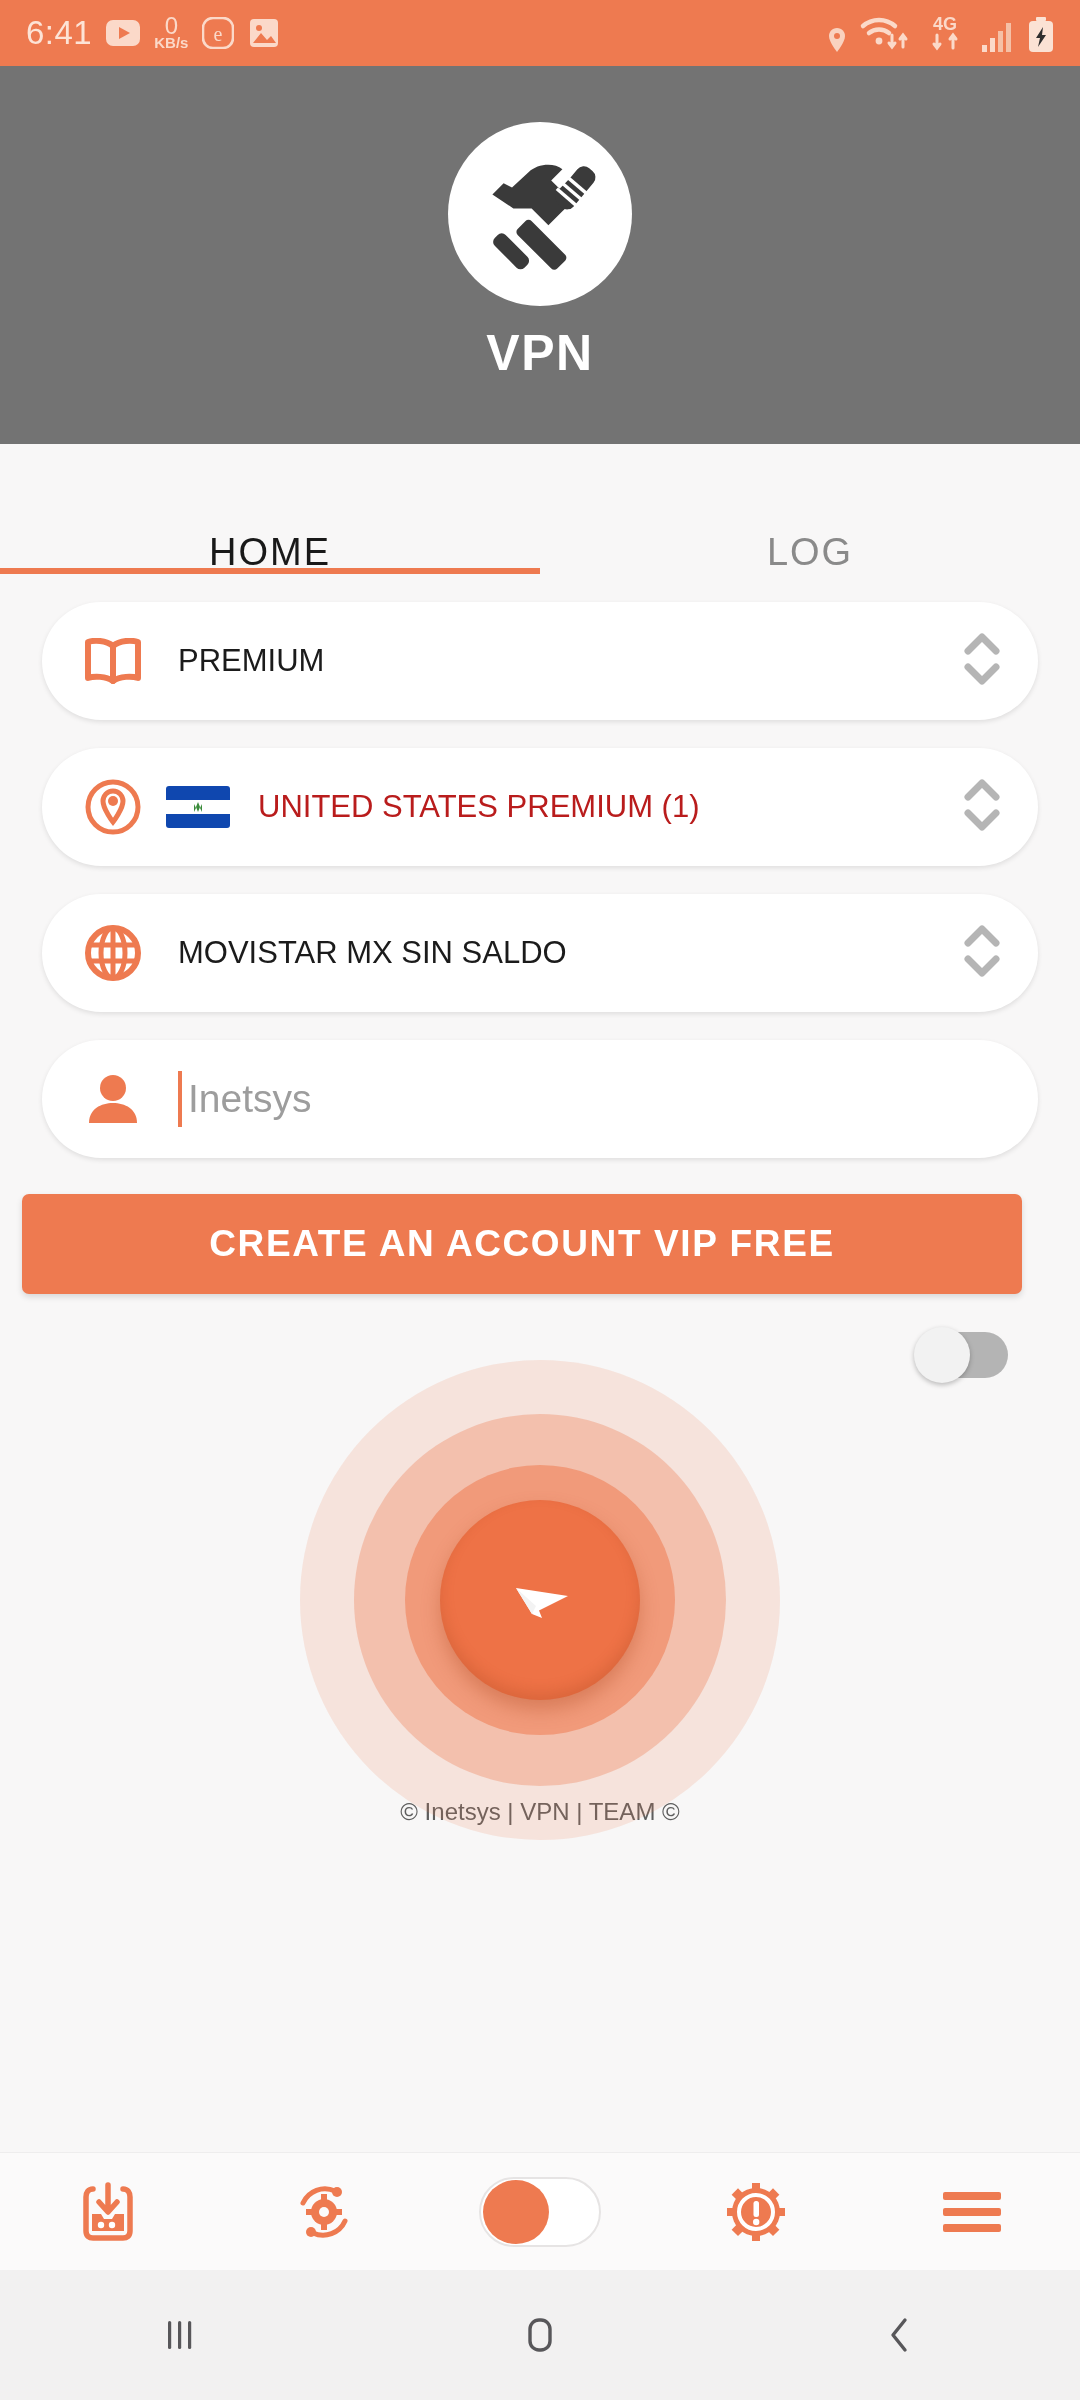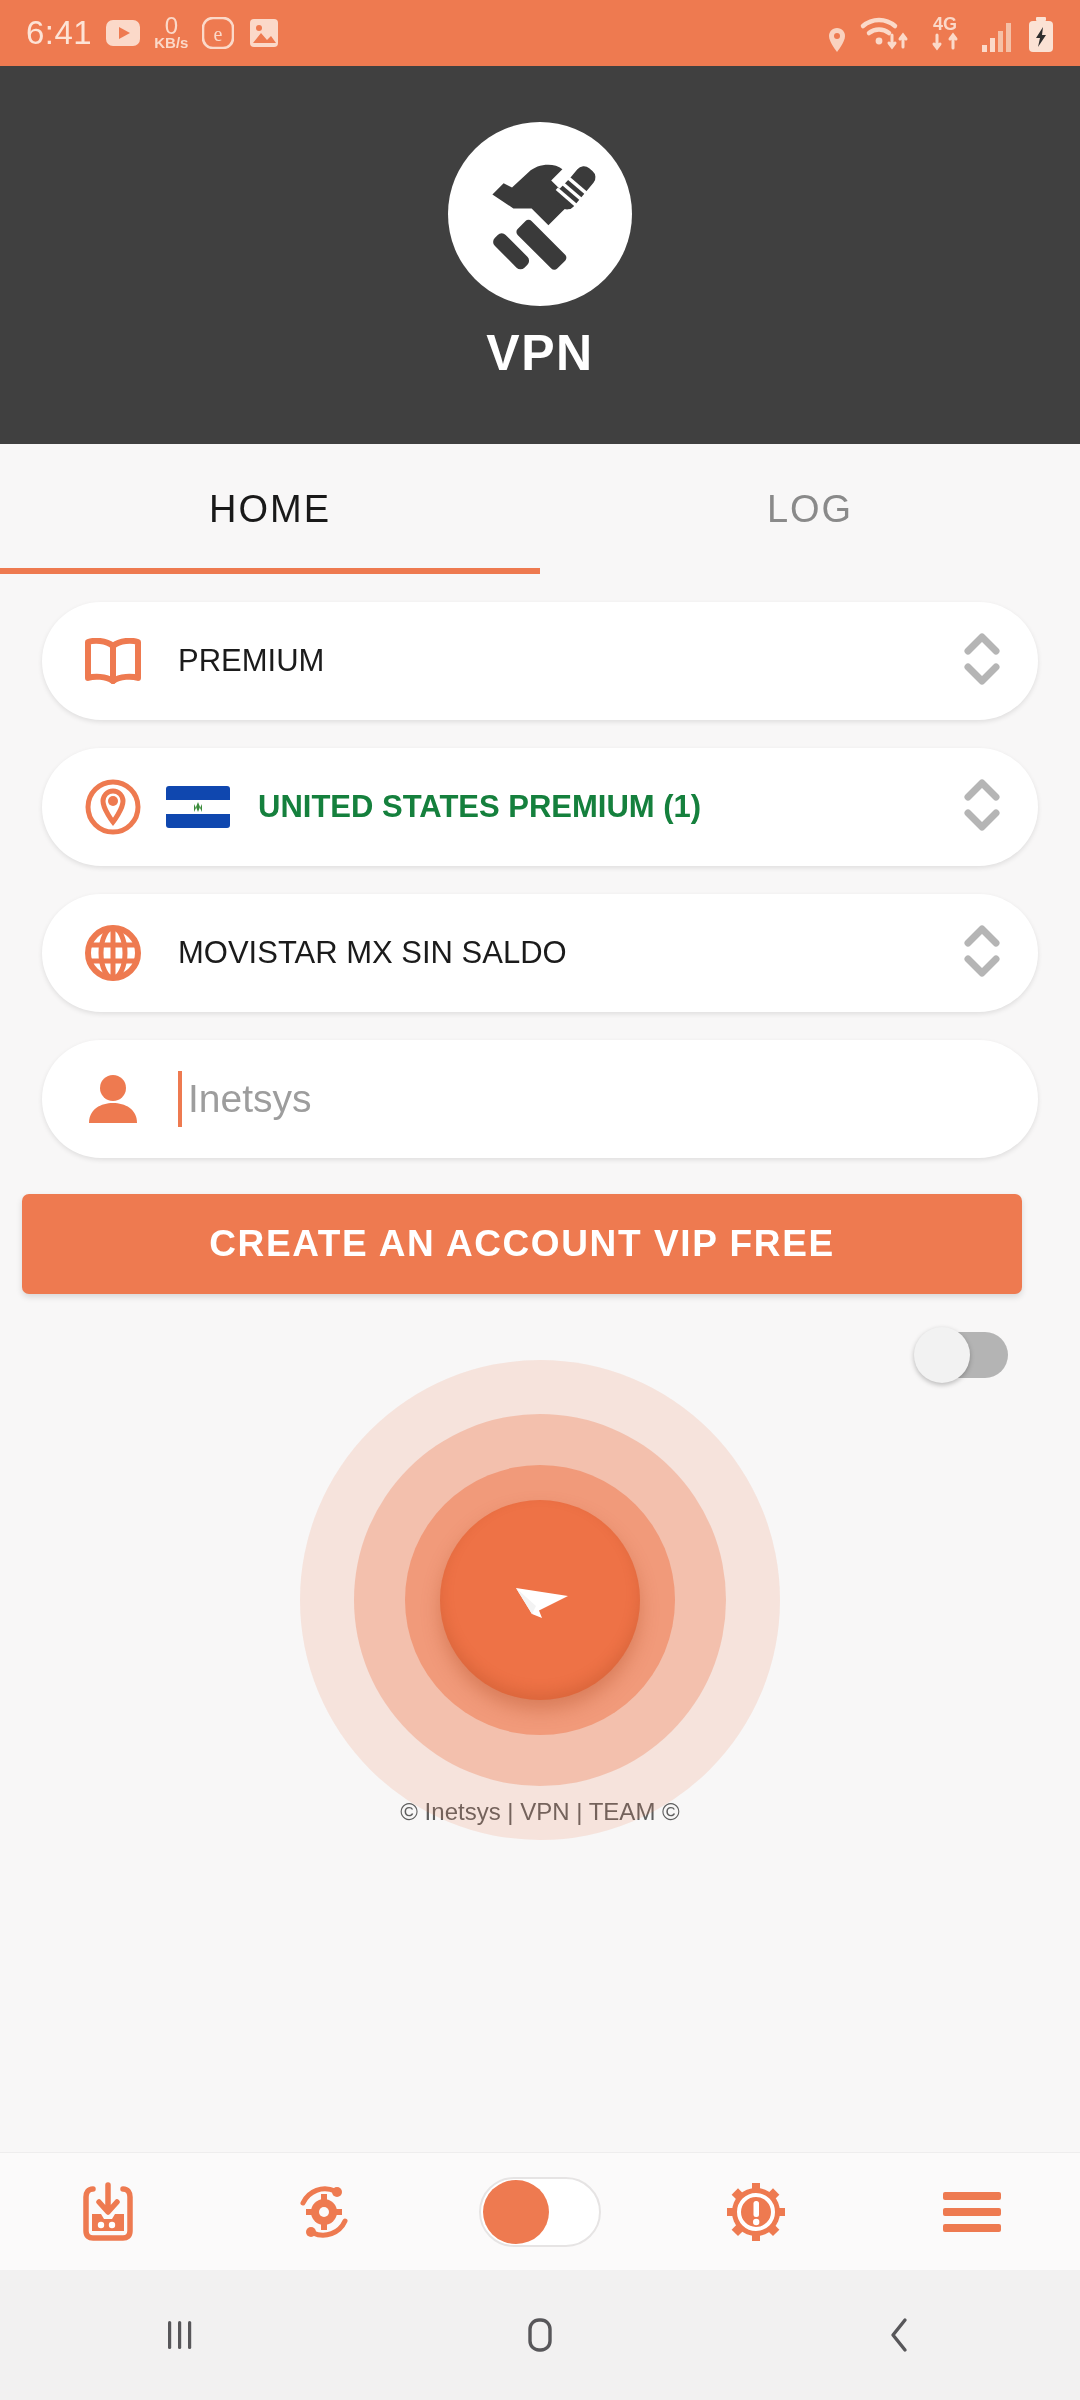--- a/index.html
+++ b/index.html
@@ -20,36 +20,36 @@
   .sb-left { display: flex; align-items: center; gap: 14px; }
   .sb-time { color: #fde3d6; font-size: 33px; letter-spacing: .5px; }
   .sb-right { margin-left: auto; display: flex; align-items: flex-end; gap: 13px; }
   .sb-ico { display: block; }
   .kbs { display: flex; flex-direction: column; align-items: center; line-height: .85; color: #fbd9c9; }
   .kbs .n { font-size: 24px; }
   .kbs .u { font-size: 15px; font-weight: bold; }
 
   
   .header {
-    background: #404040; flex: none;
+    background: #737373; flex: none;
     height: 378px;
     display: flex; flex-direction: column; align-items: center;
     padding-top: 56px;
   }
   .logo-circle {
     width: 184px; height: 184px; border-radius: 50%;
     background: #ffffff; display: flex; align-items: center; justify-content: center;
   }
   .app-title {
     color: #ffffff; font-size: 50px; font-weight: bold;
     letter-spacing: 1.5px; margin-top: 18px;
   }
 
   
-  .tabs { display: flex; background: #f8f7f7; flex: none; height: 130px; }
+  .tabs { display: flex; background: #f8f7f7; flex: none; height: 130px; align-items: flex-end; }
   .tab {
     flex: 1; display: flex; align-items: center; justify-content: center;
     font-size: 38px; letter-spacing: 2px; position: relative;
     color: #8a8a8a;
   }
   .tab.active { color: #191919; }
   .tab.active::after {
     content: ""; position: absolute; left: 0; right: 0; bottom: 0;
     height: 6px; background: #ee7a50;
   }
@@ -59,21 +59,21 @@
 
   .row {
     height: 118px; background: #ffffff; border-radius: 60px;
     display: flex; align-items: center; padding: 0 34px;
     margin-top: 28px;
     box-shadow: 0 2px 5px rgba(0,0,0,.10);
   }
   .row .lead { width: 74px; flex: none; display: flex; align-items: center; justify-content: center; }
   .row .flag { width: 64px; height: 42px; flex: none; margin-left: 16px; border-radius: 3px; overflow: hidden; }
   .row .txt { font-size: 31px; margin-left: 28px; color: #1b1b1b; white-space: nowrap; overflow: hidden; }
-  .row .txt.muted { color: #15803d; font-weight: bold; }
+  .row .txt.muted { color: #b91c1c; }
   .row .spin { margin-left: auto; flex: none; }
 
   .field { margin-top: 28px; }
   .field .caret {
     width: 4px; height: 56px; background: #ee7a50; margin-left: 28px; flex: none;
   }
   .field .ph { font-size: 39px; color: #9d9d9d; margin-left: 6px; }
 
   .cta {
     margin: 36px 20px 0 0; margin-left: -20px;

